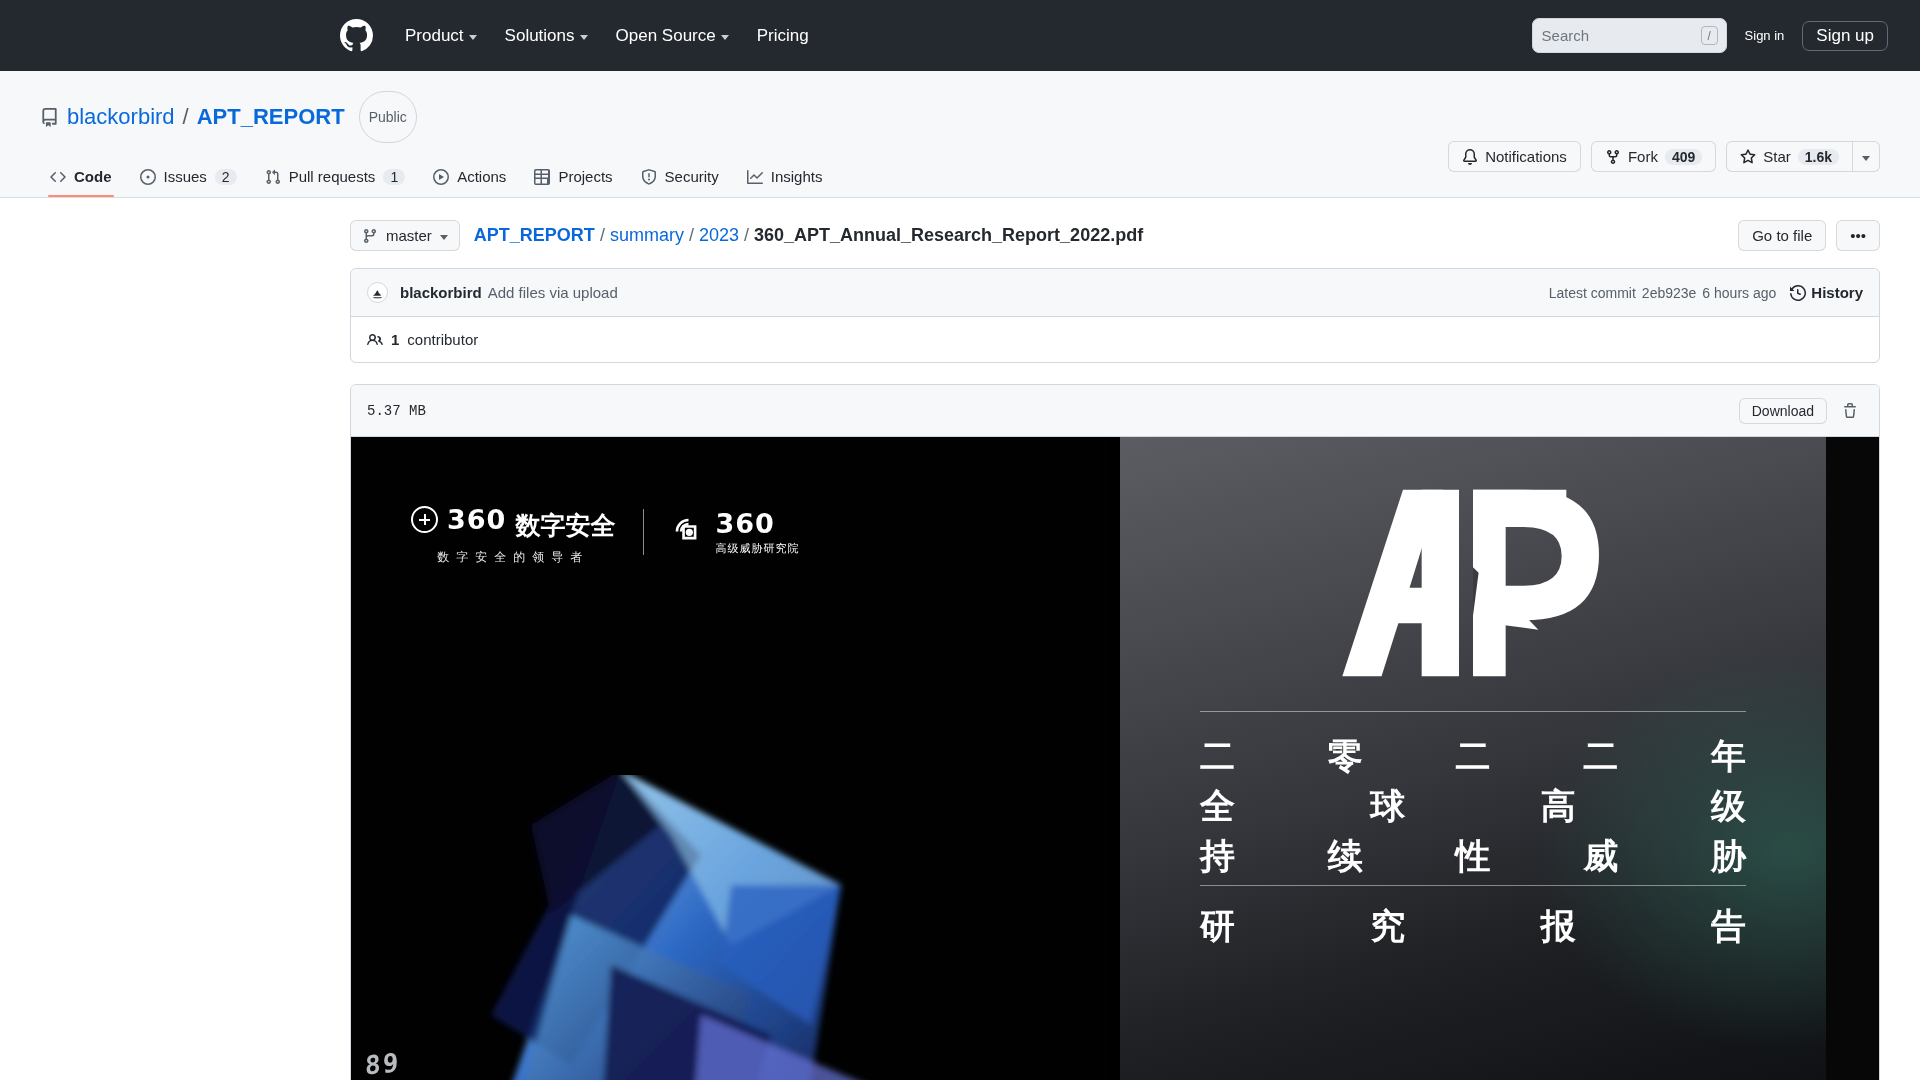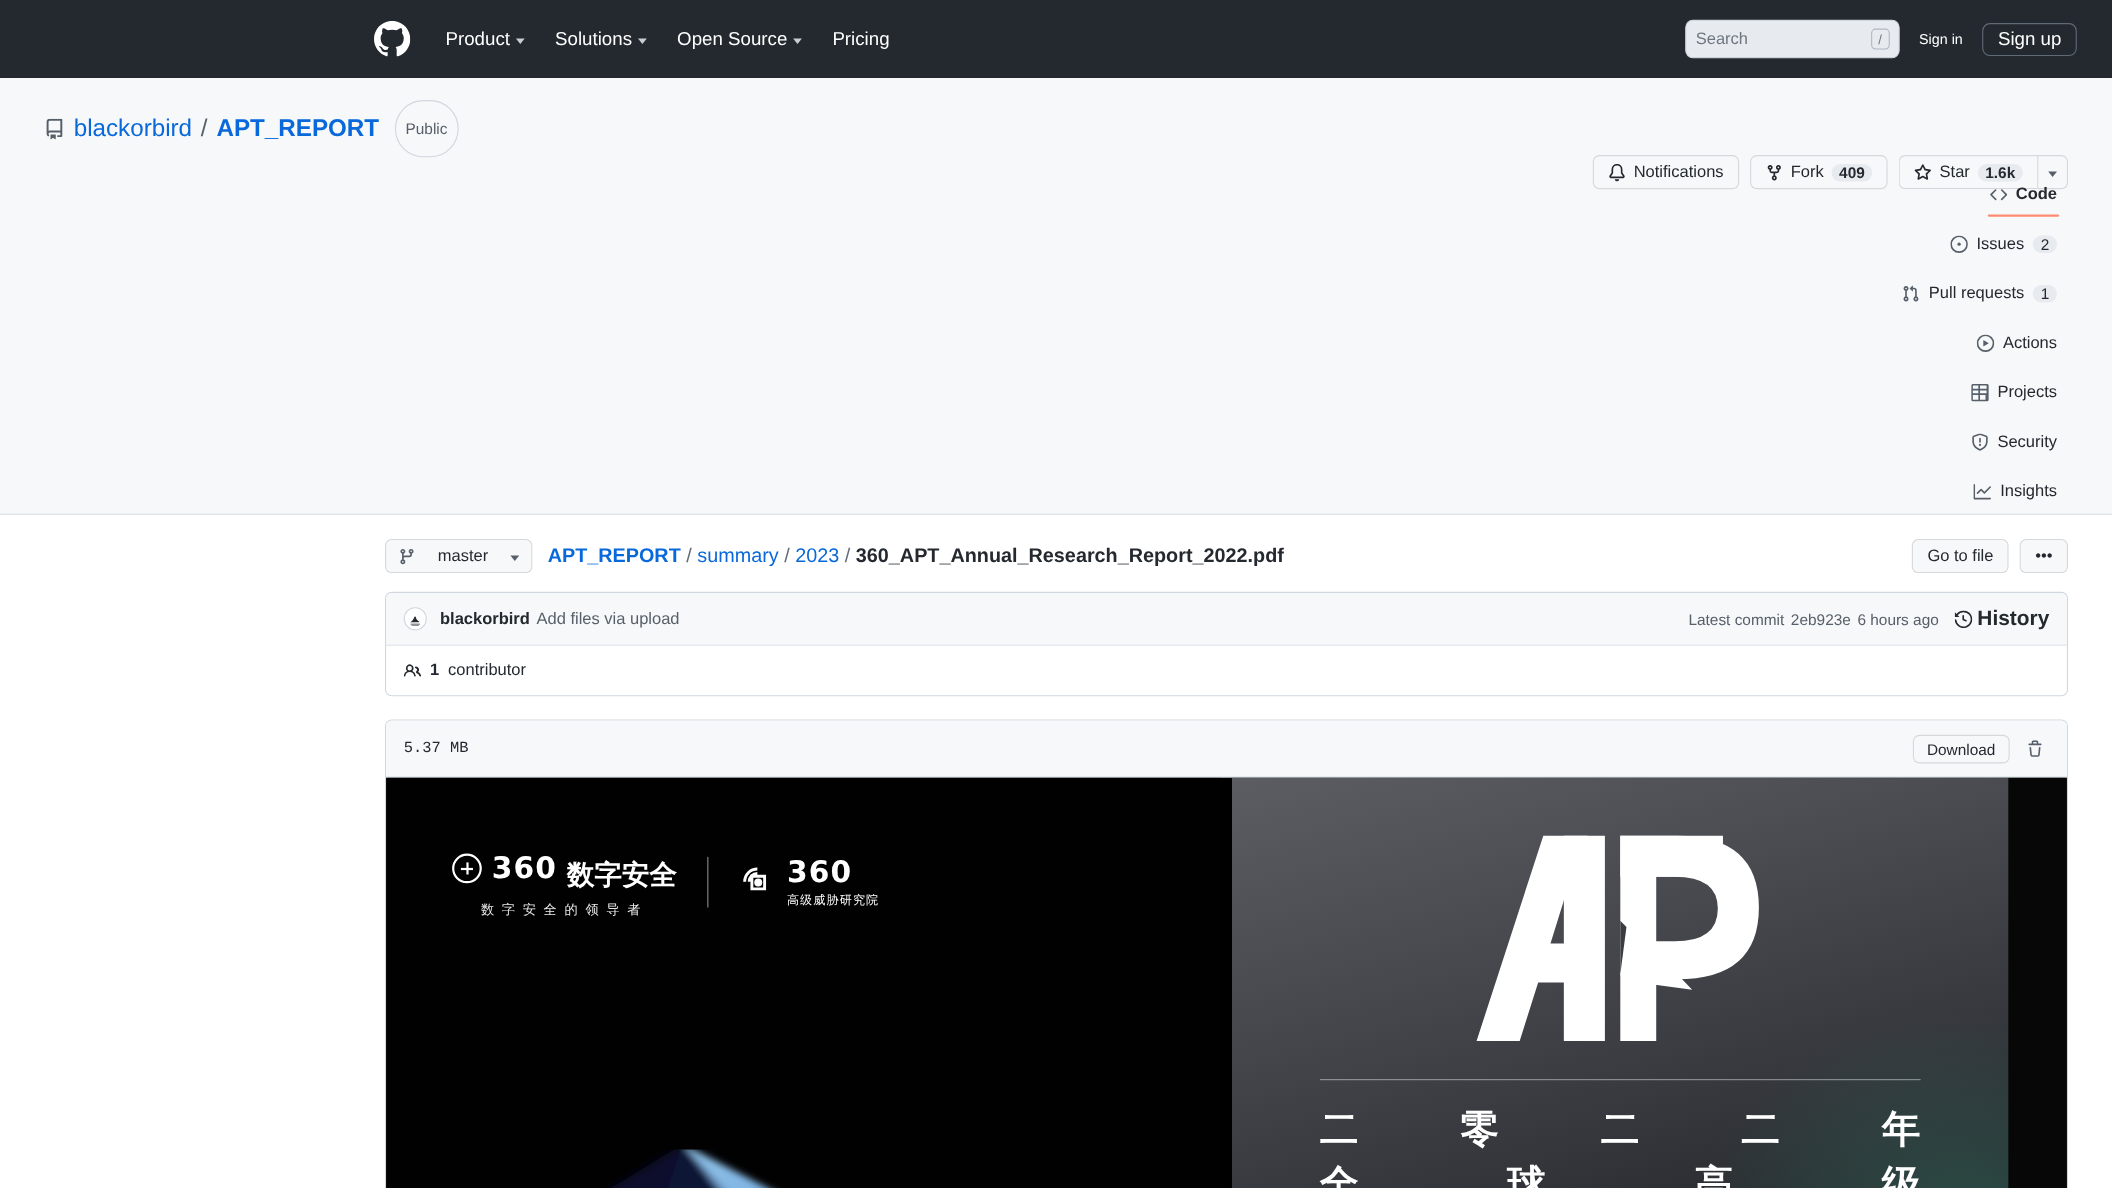--- a/index.html
+++ b/index.html
@@ -104,21 +104,21 @@
     background: rgba(175,184,193,0.2);
     border-radius: 2em;
     font-size: 14px; font-weight: bold;
     padding: 0 7px; color: #24292f;
   }
   .btn-group { display: flex; }
   .btn-group .btn:first-child { border-top-right-radius: 0; border-bottom-right-radius: 0; border-right: 0; }
   .btn-group .btn:last-child { border-top-left-radius: 0; border-bottom-left-radius: 0; padding: 6px 9px; }
 
   
-  .repo-tabs { display: flex; align-items: flex-end; gap: 8px; margin-top: 17px; flex-direction: column; }
+  .repo-tabs { display: flex; align-items: flex-end; gap: 8px; margin-top: 17px; }
   .tab {
     display: flex; align-items: center; gap: 8px;
     padding: 8px 10px 12px 10px;
     font-size: 15px; color: #24292f;
     cursor: pointer; position: relative; white-space: nowrap;
   }
   .tab svg { fill: #57606a; }
   .tab.active { font-weight: bold; }
   .tab.active::after {
     content: ""; position: absolute;
@@ -129,21 +129,21 @@
 
   
   .main { padding: 22px 40px 0 350px; }
   .file-nav-row { display: flex; align-items: center; gap: 14px; position: relative; }
   .branch-btn {
     background: #f6f8fa;
     border: 1px solid rgba(31,35,40,0.15);
     border-radius: 6px;
     font-size: 15px; color: #24292f;
     padding: 6px 11px;
-    display: flex; align-items: center; gap: 20px;
+    display: flex; align-items: center; gap: 8px;
     cursor: pointer;
   }
   .breadcrumb { font-size: 18px; color: #24292f; display: flex; align-items: center; gap: 5px; flex-wrap: nowrap; }
   .breadcrumb a { color: #0969da; text-decoration: none; cursor: pointer; }
   .breadcrumb .crumb-root { font-weight: bold; }
   .breadcrumb .crumb-sep { color: #636c76; }
   .breadcrumb .crumb-current { font-weight: bold; color: #24292f; }
   .file-nav-right { position: absolute; right: 0; display: flex; gap: 10px; }
 
   
@@ -163,21 +163,21 @@
     width: 21px; height: 21px; border-radius: 50%;
     background: #ffffff; border: 1px solid #d0d7de;
     margin-right: 12px;
     display: flex; align-items: center; justify-content: center;
     overflow: hidden;
   }
   .commit-author { font-size: 15px; font-weight: bold; color: #24292f; cursor: pointer; }
   .commit-msg { font-size: 15px; color: #57606a; margin-left: 6px; cursor: pointer; }
   .commit-right { position: absolute; right: 16px; display: flex; align-items: center; gap: 14px; }
   .commit-meta { font-size: 14px; color: #57606a; }
-  .history-link { display: flex; align-items: center; gap: 5px; font-size: 19px; font-weight: bold; color: #24292f; cursor: pointer; }
+  .history-link { display: flex; align-items: center; gap: 5px; font-size: 15px; font-weight: bold; color: #24292f; cursor: pointer; }
 
   .contrib-row { display: flex; align-items: center; padding: 14px 16px; gap: 8px; }
   .contrib-row .n { font-size: 15px; font-weight: bold; color: #24292f; }
   .contrib-row .lbl { font-size: 15px; color: #24292f; }
 
   
   .file-box { border: 1px solid #d0d7de; border-radius: 6px; margin-top: 21px; overflow: hidden; }
   .file-head {
     background: #f6f8fa;
     border-bottom: 1px solid #d0d7de;

